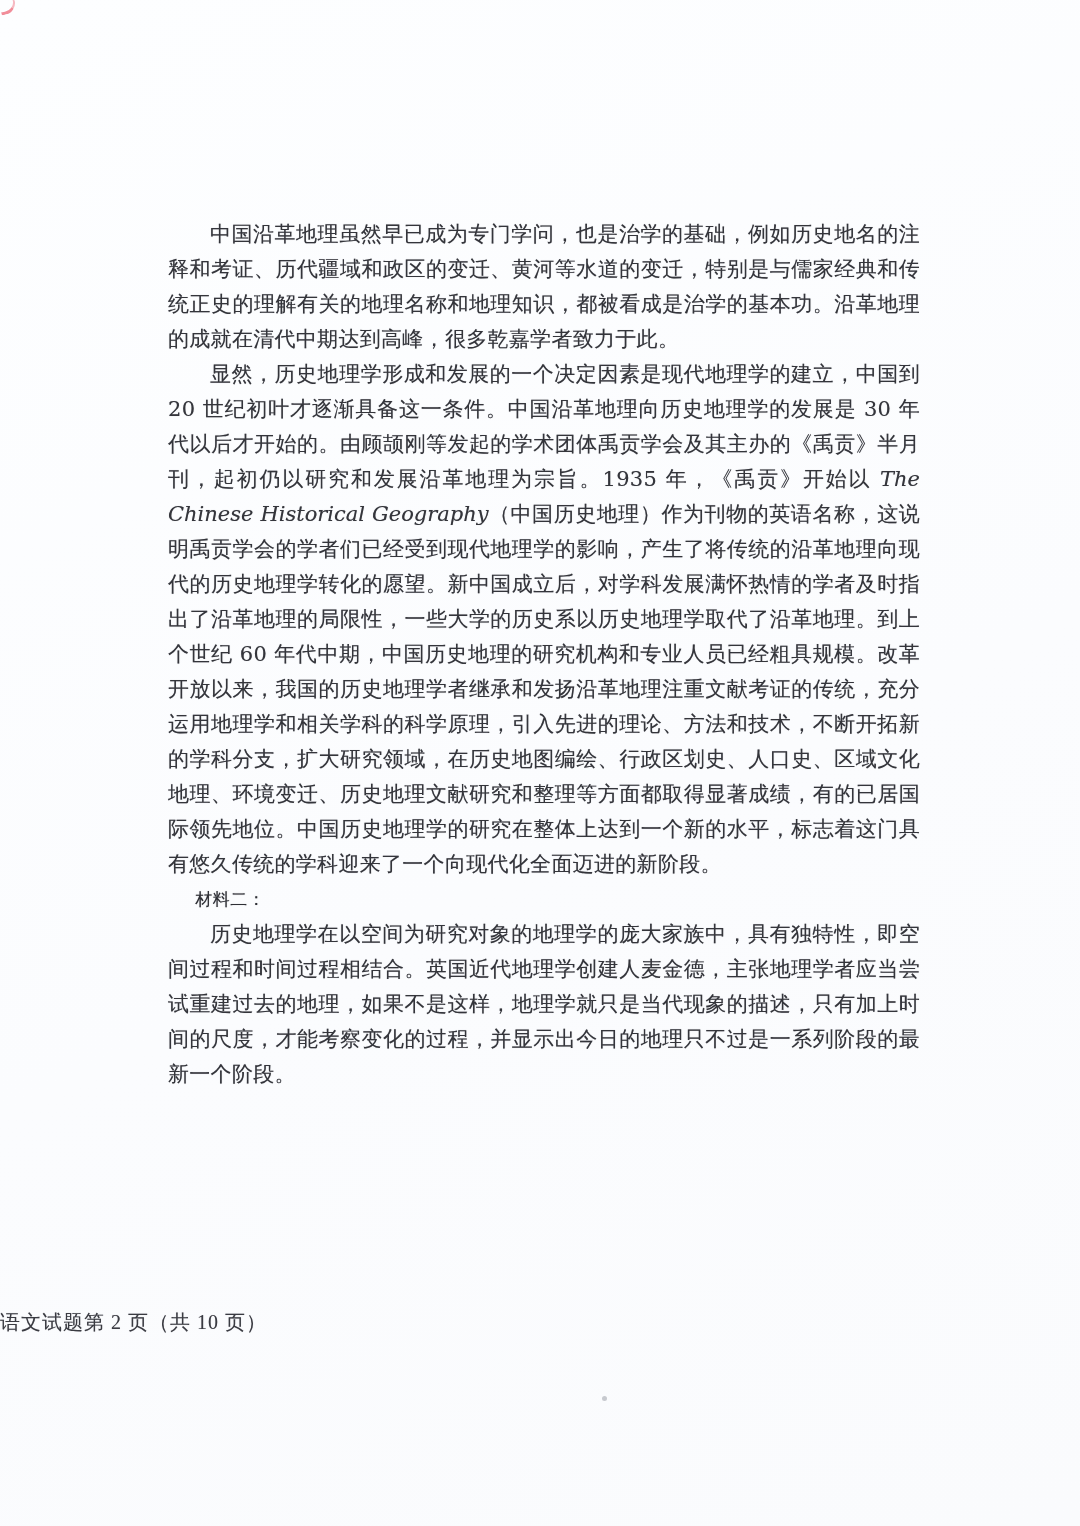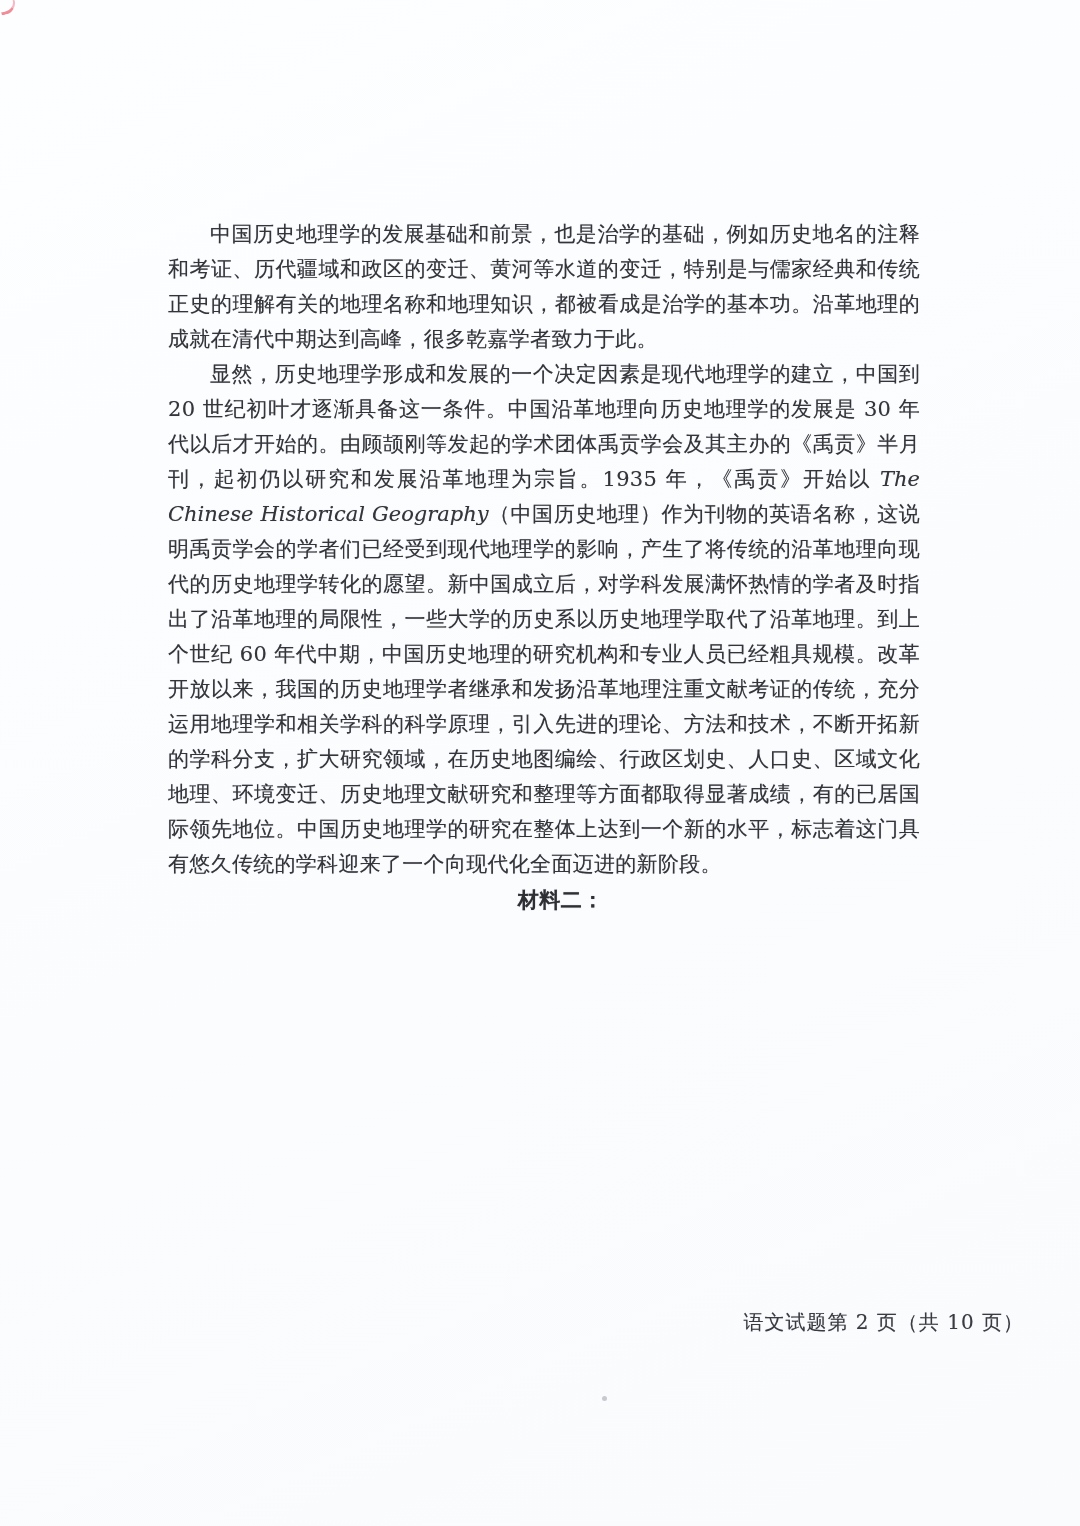--- a/index.html
+++ b/index.html
@@ -71,60 +71,61 @@
     font-size: 21px;
     line-height: 35px;
     letter-spacing: 0.3px;
     text-align: right;
     padding-right: 56px;
     color: #34353b;
     text-shadow: 0 0 0.7px rgba(45, 46, 56, 0.45);
   }
 
   .material-heading {
-    font-size: 21px;
+    font-size: 17px;
     line-height: 35px;
     letter-spacing: 0.5px;
-    font-weight: bold;
+    font-weight: normal;
     text-indent: 1.6em;
     color: #2e2f35;
     text-shadow: 0 0 0.8px rgba(40, 41, 50, 0.5);
-    text-align: center;
   }
 
   .footer {
     position: absolute;
     left: 0;
     top: 1306px;
     width: 1024px;
-    text-align: right;
+    text-align: left;
     font-size: 20px;
     line-height: 32px;
     letter-spacing: 1px;
     color: #3a3b42;
     text-shadow: 0 0 0.7px rgba(45, 46, 56, 0.4);
+    font-family: Liberation Serif, serif;
   }
 </style>
 </head>
 <body>
 
 <div class="page">
 
   <div class="artifact-red"></div>
 
   <main class="content">
 
-    <p class="body-p">中国历史地理学的发展基础和前景，也是治学的基础，例如历史地名的注释和考证、历代疆域和政区的变迁、黄河等水道的变迁，特别是与儒家经典和传统正史的理解有关的地理名称和地理知识，都被看成是治学的基本功。沿革地理的成就在清代中期达到高峰，很多乾嘉学者致力于此。</p>
+    <p class="body-p">中国沿革地理虽然早已成为专门学问，也是治学的基础，例如历史地名的注释和考证、历代疆域和政区的变迁、黄河等水道的变迁，特别是与儒家经典和传统正史的理解有关的地理名称和地理知识，都被看成是治学的基本功。沿革地理的成就在清代中期达到高峰，很多乾嘉学者致力于此。</p>
 
 
     <p class="body-p"><span>显然，历史地理学形成和发展的一个决定因素是现代地理学的建立，中国到 20 世纪初叶才逐渐具备这一条件。中国沿革地理向历史地理学的发展是 30 年代以后才开始的。由顾颉刚等发起的学术团体禹贡学会及其主办的《禹贡》半月刊，起初仍以研究和发展沿革地理为宗旨。1935 年，《禹贡》开始以 </span><span class="en-italic">The Chinese Historical Geography</span><span>（中国历史地理）作为刊物的英语名称，这说明禹贡学会的学者们已经受到现代地理学的影响，产生了将传统的沿革地理向现代的历史地理学转化的愿望。新中国成立后，对学科发展满怀热情的学者及时指出了沿革地理的局限性，一些大学的历史系以历史地理学取代了沿革地理。到上个世纪 60 年代中期，中国历史地理的研究机构和专业人员已经粗具规模。改革开放以来，我国的历史地理学者继承和发扬沿革地理注重文献考证的传统，充分运用地理学和相关学科的科学原理，引入先进的理论、方法和技术，不断开拓新的学科分支，扩大研究领域，在历史地图编绘、行政区划史、人口史、区域文化地理、环境变迁、历史地理文献研究和整理等方面都取得显著成绩，有的已居国际领先地位。中国历史地理学的研究在整体上达到一个新的水平，标志着这门具有悠久传统的学科迎来了一个向现代化全面迈进的新阶段。</span></p>
 
 
     <p class="material-heading">材料二：</p>
 
+    <p class="body-p">历史地理学在以空间为研究对象的地理学的庞大家族中，具有独特性，即空间过程和时间过程相结合。英国近代地理学创建人麦金德，主张地理学者应当尝试重建过去的地理，如果不是这样，地理学就只是当代现象的描述，只有加上时间的尺度，才能考察变化的过程，并显示出今日的地理只不过是一系列阶段的最新一个阶段。</p>
 
   </main>
 
   <footer class="footer">语文试题第 2 页（共 10 页）</footer>
 
   <div class="artifact-dot"></div>
 
 </div>
 
 </body></html>

